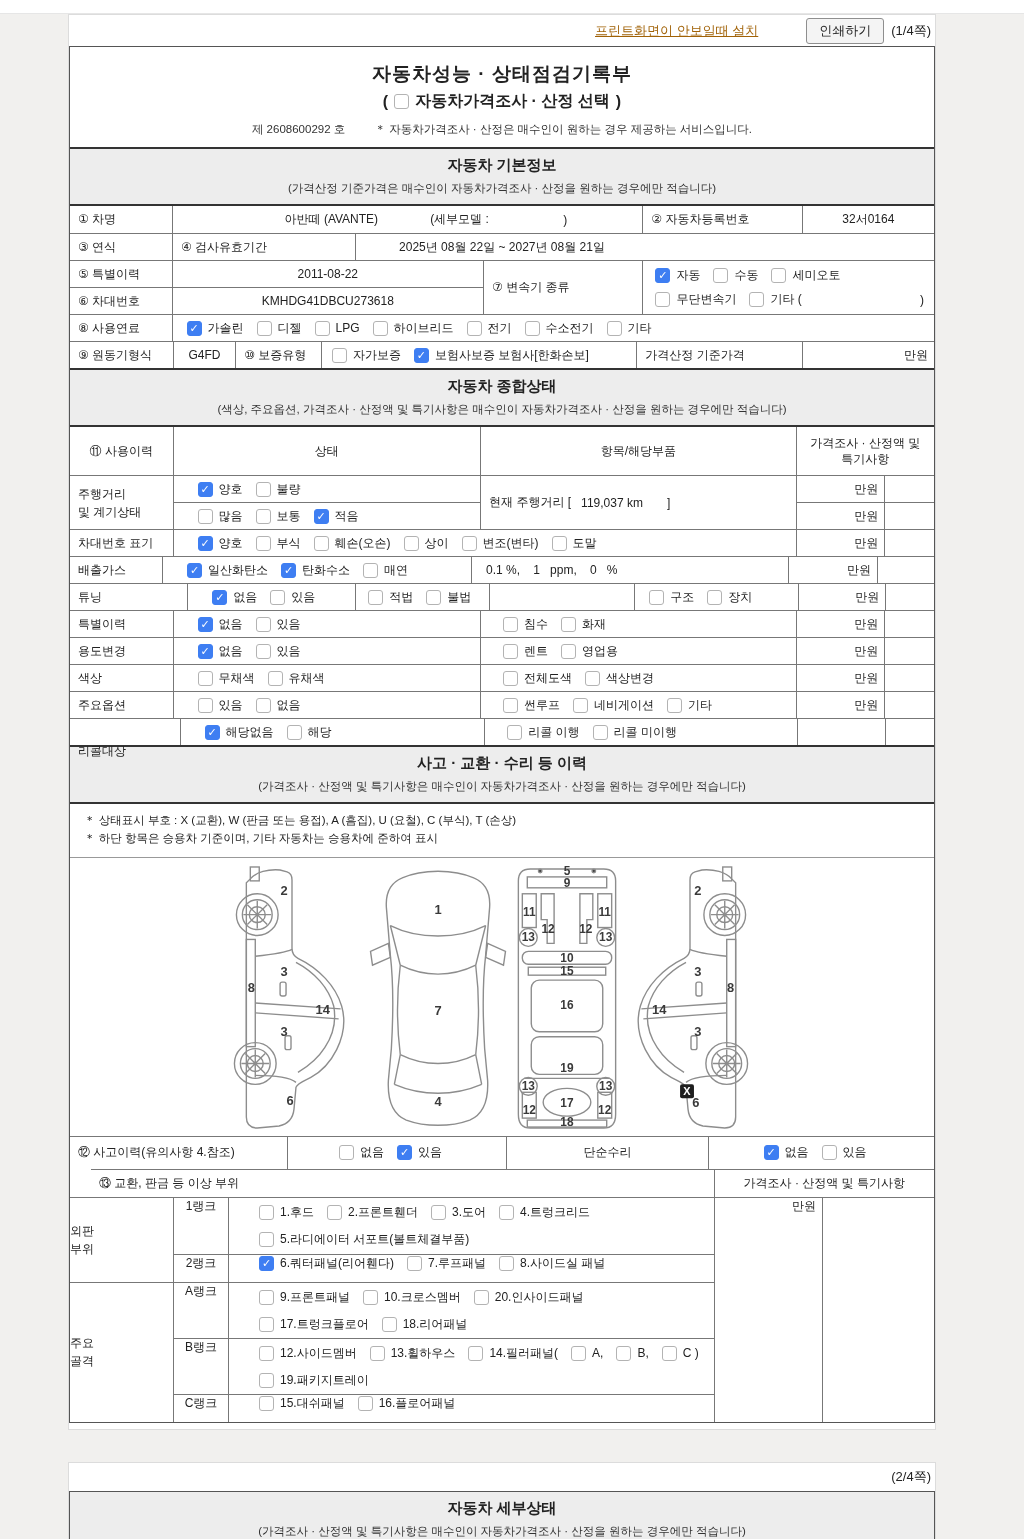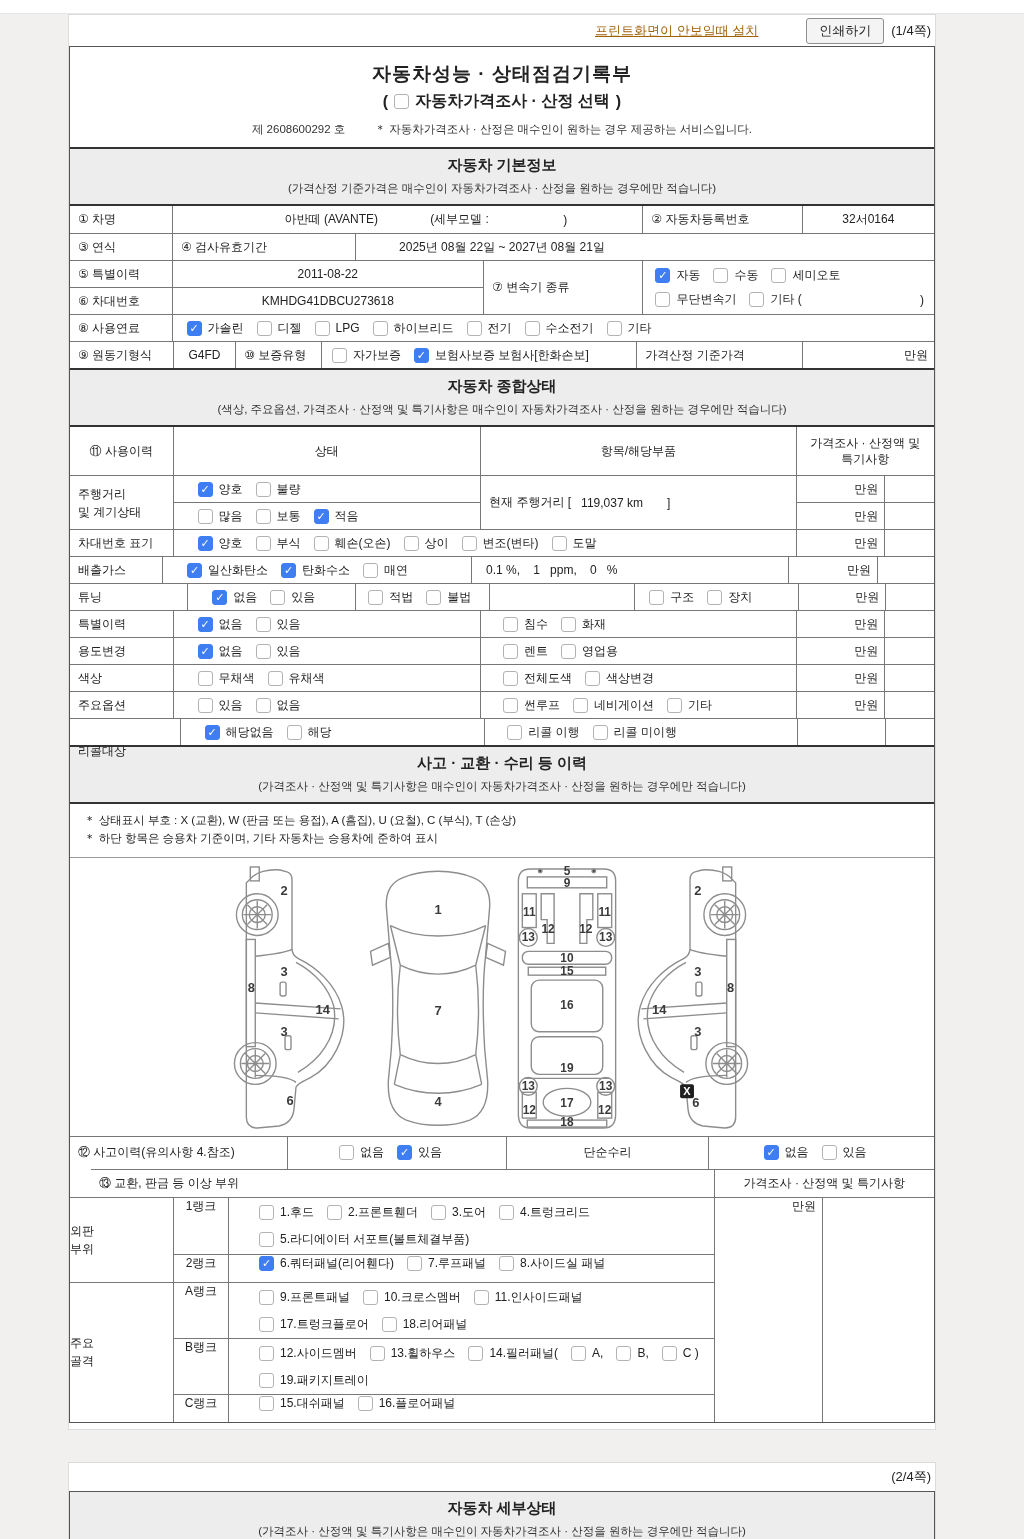--- a/index.html
+++ b/index.html
@@ -771,21 +771,21 @@
               <span class="opt">
                 <span class="cb"></span>
                 <span>9.프론트패널</span>
               </span>
               <span class="opt">
                 <span class="cb"></span>
                 <span>10.크로스멤버</span>
               </span>
               <span class="opt">
                 <span class="cb"></span>
-                <span>11.인사이드패널</span>
+                <span>20.인사이드패널</span>
               </span>
               <span class="opt">
                 <span class="cb"></span>
                 <span>17.트렁크플로어</span>
               </span>
               <span class="opt">
                 <span class="cb"></span>
                 <span>18.리어패널</span>
               </span>
             </span>

